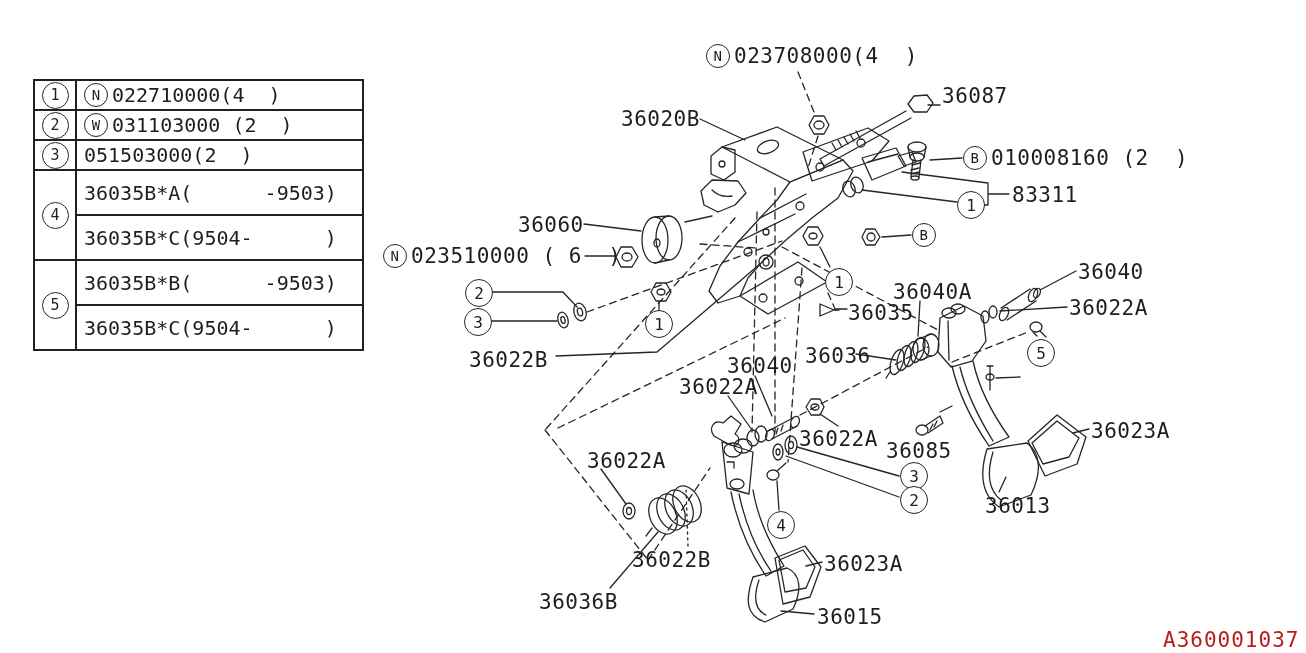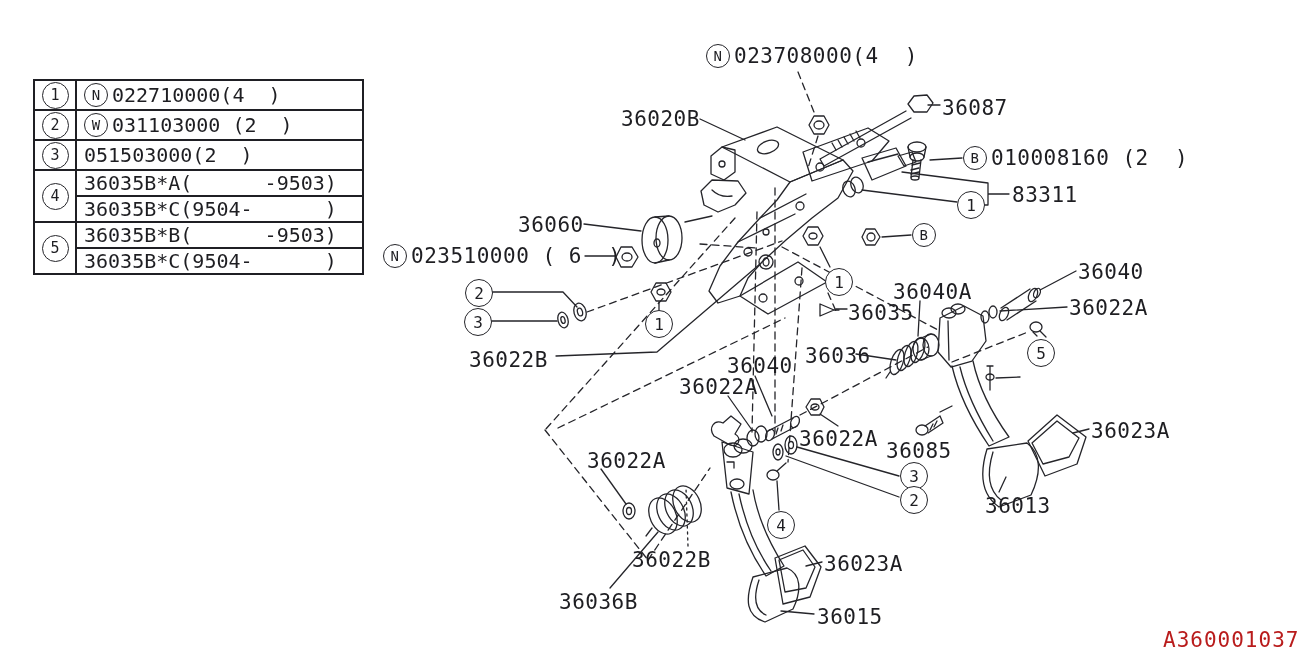--- a/index.html
+++ b/index.html
@@ -27,21 +27,21 @@
   .ref{
     position:absolute;width:26px;height:26px;border:1.6px solid #25252a;border-radius:50%;
     display:flex;align-items:center;justify-content:center;font-size:16px;background:#fff;color:#1e1e22;
   }
   
   .tbl{position:absolute;left:33px;top:79px;width:331px;border:2px solid #1f1f24;background:#fff;box-sizing:border-box;}
   .trow{display:grid;grid-template-columns:42px 1fr;border-top:2px solid #1f1f24;}
   .trow:first-child{border-top:none;}
   .tref{display:flex;align-items:center;justify-content:center;border-right:2px solid #1f1f24;}
   .tref .circ{width:25px;height:25px;font-size:15px;}
-  .tcell{display:flex;align-items:center;gap:4px;padding-left:7px;height:24px;
+  .tcell{display:flex;align-items:center;gap:4px;padding-left:7px;height:43px;
     font-size:20px;white-space:pre;color:#1e1e22;}
   .tcell.single{height:28px;}
   .tlines{display:flex;flex-direction:column;}
   .tlines .tcell{border-top:2px solid #1f1f24;}
   .tlines .tcell:first-child{border-top:none;}
   .footer-code{position:absolute;font-size:21px;letter-spacing:1px;color:#b91c1c;}
 </style>
 </head>
 <body>
 
@@ -368,38 +368,38 @@
   </div>
   <div class="plbl" style="left:912px;top:223px">
     <span class="circ">B</span>
   </div>
   <div class="plbl" style="left:383px;top:244px">
     <span class="circ">N</span>
     <span>023510000 ( 6  )</span>
   </div>
 
   <div class="lbl" style="left:621px;top:107px">36020B</div>
-  <div class="lbl" style="left:942px;top:96px">36087</div>
+  <div class="lbl" style="left:942px;top:84px">36087</div>
   <div class="lbl" style="left:1012px;top:183px">83311</div>
   <div class="lbl" style="left:518px;top:213px">36060</div>
   <div class="lbl" style="left:1078px;top:260px">36040</div>
   <div class="lbl" style="left:893px;top:280px">36040A</div>
   <div class="lbl" style="left:1069px;top:296px">36022A</div>
   <div class="lbl" style="left:848px;top:301px">36035</div>
   <div class="lbl" style="left:805px;top:344px">36036</div>
   <div class="lbl" style="left:727px;top:354px">36040</div>
   <div class="lbl" style="left:679px;top:375px">36022A</div>
   <div class="lbl" style="left:799px;top:427px">36022A</div>
   <div class="lbl" style="left:886px;top:439px">36085</div>
   <div class="lbl" style="left:587px;top:449px">36022A</div>
   <div class="lbl" style="left:1091px;top:419px">36023A</div>
   <div class="lbl" style="left:985px;top:494px">36013</div>
   <div class="lbl" style="left:469px;top:348px">36022B</div>
   <div class="lbl" style="left:632px;top:548px">36022B</div>
-  <div class="lbl" style="left:559px;top:590px">36036B</div>
+  <div class="lbl" style="left:539px;top:590px">36036B</div>
   <div class="lbl" style="left:824px;top:552px">36023A</div>
   <div class="lbl" style="left:817px;top:605px">36015</div>
 
   <div class="ref" style="left:645px;top:310px">1</div>
   <div class="ref" style="left:825px;top:268px">1</div>
   <div class="ref" style="left:957px;top:191px">1</div>
   <div class="ref" style="left:465px;top:279px">2</div>
   <div class="ref" style="left:464px;top:308px">3</div>
   <div class="ref" style="left:900px;top:462px">3</div>
   <div class="ref" style="left:900px;top:486px">2</div>

